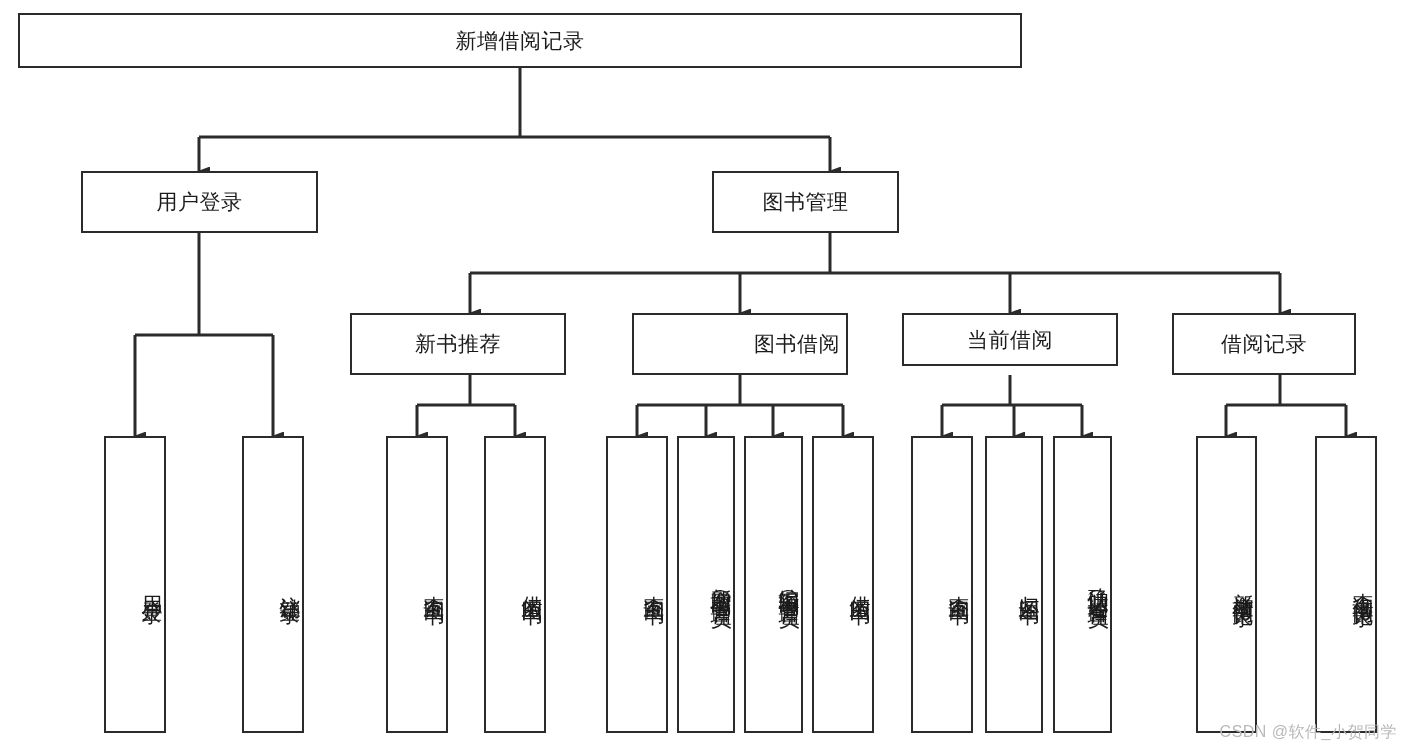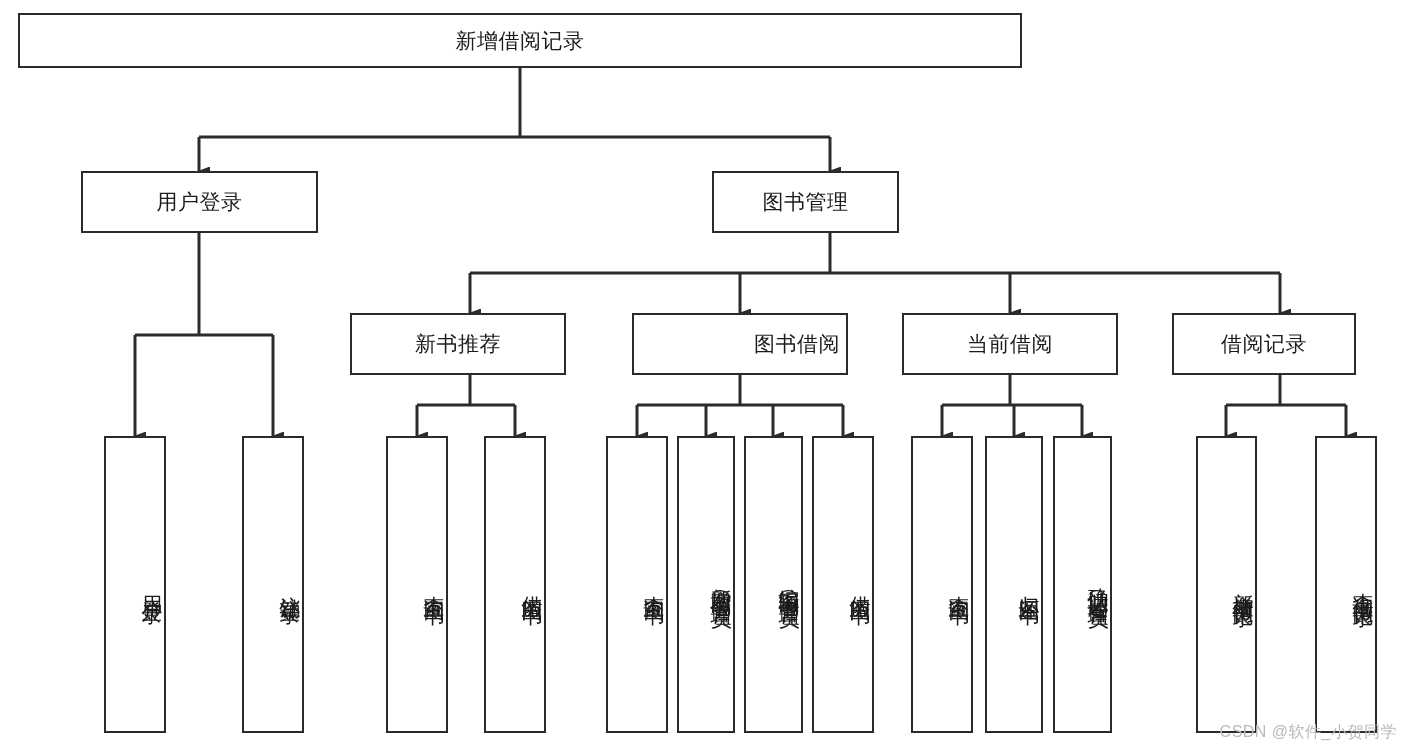--- a/index.html
+++ b/index.html
@@ -136,21 +136,21 @@
       </div>
     </div>
 
   <div id="level3-container">
       <div class="node horiz" style="left: 350px; top: 313px; width: 216px; height: 62px;">
         <span class="label">新书推荐</span>
       </div>
       <div class="node horiz" style="left: 632px; top: 313px; width: 216px; height: 62px; justify-content: flex-end;">
         <span class="label">图书借阅</span>
       </div>
-      <div class="node horiz" style="left: 902px; top: 313px; width: 216px; height: 62px;">
+      <div class="node horiz" style="left: 902px; top: 313px; width: 216px; height: 53px;">
         <span class="label">当前借阅</span>
       </div>
       <div class="node horiz" style="left: 1172px; top: 313px; width: 184px; height: 62px;">
         <span class="label">借阅记录</span>
       </div>
     </div>
 
   <div id="leaves-container">
       <div class="node vert" style="left: 104px; top: 436px; width: 62px; height: 297px;">
         <span class="label">用户登录</span>

